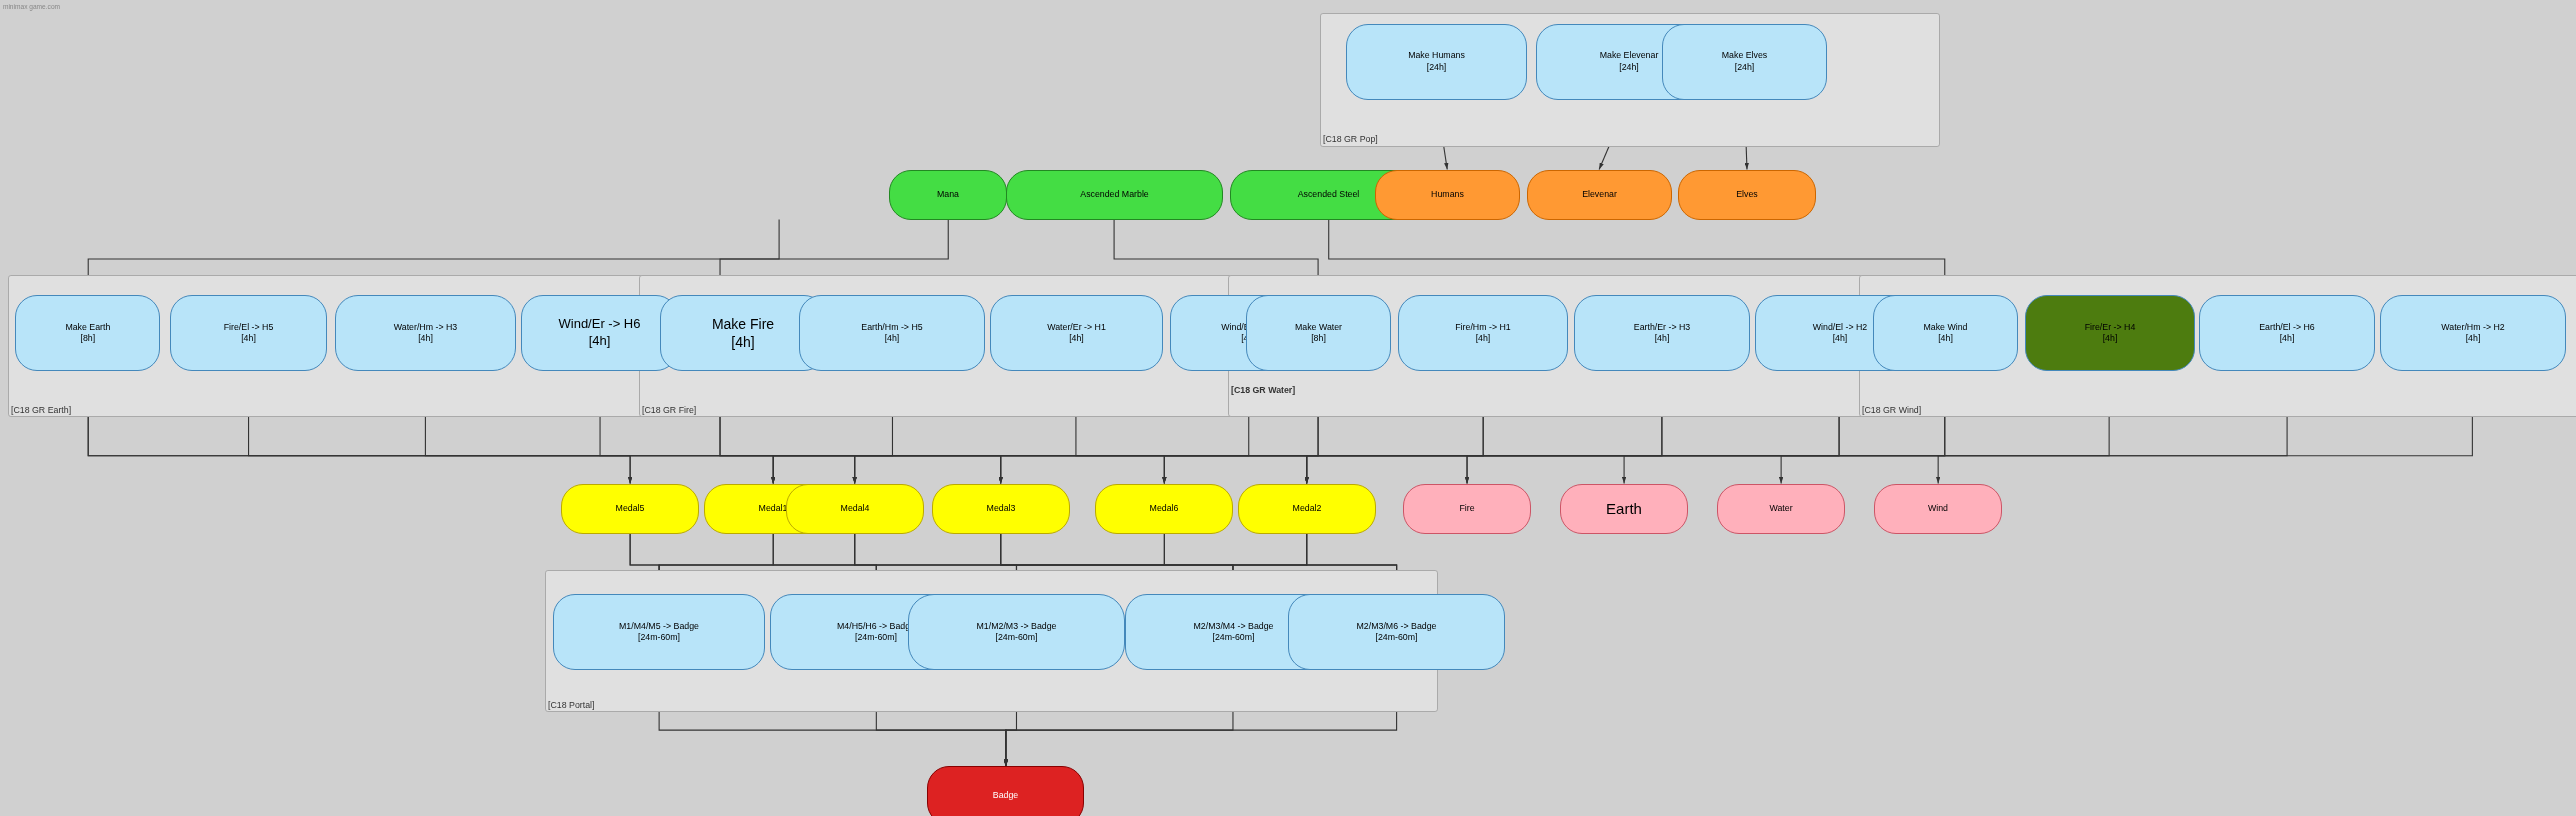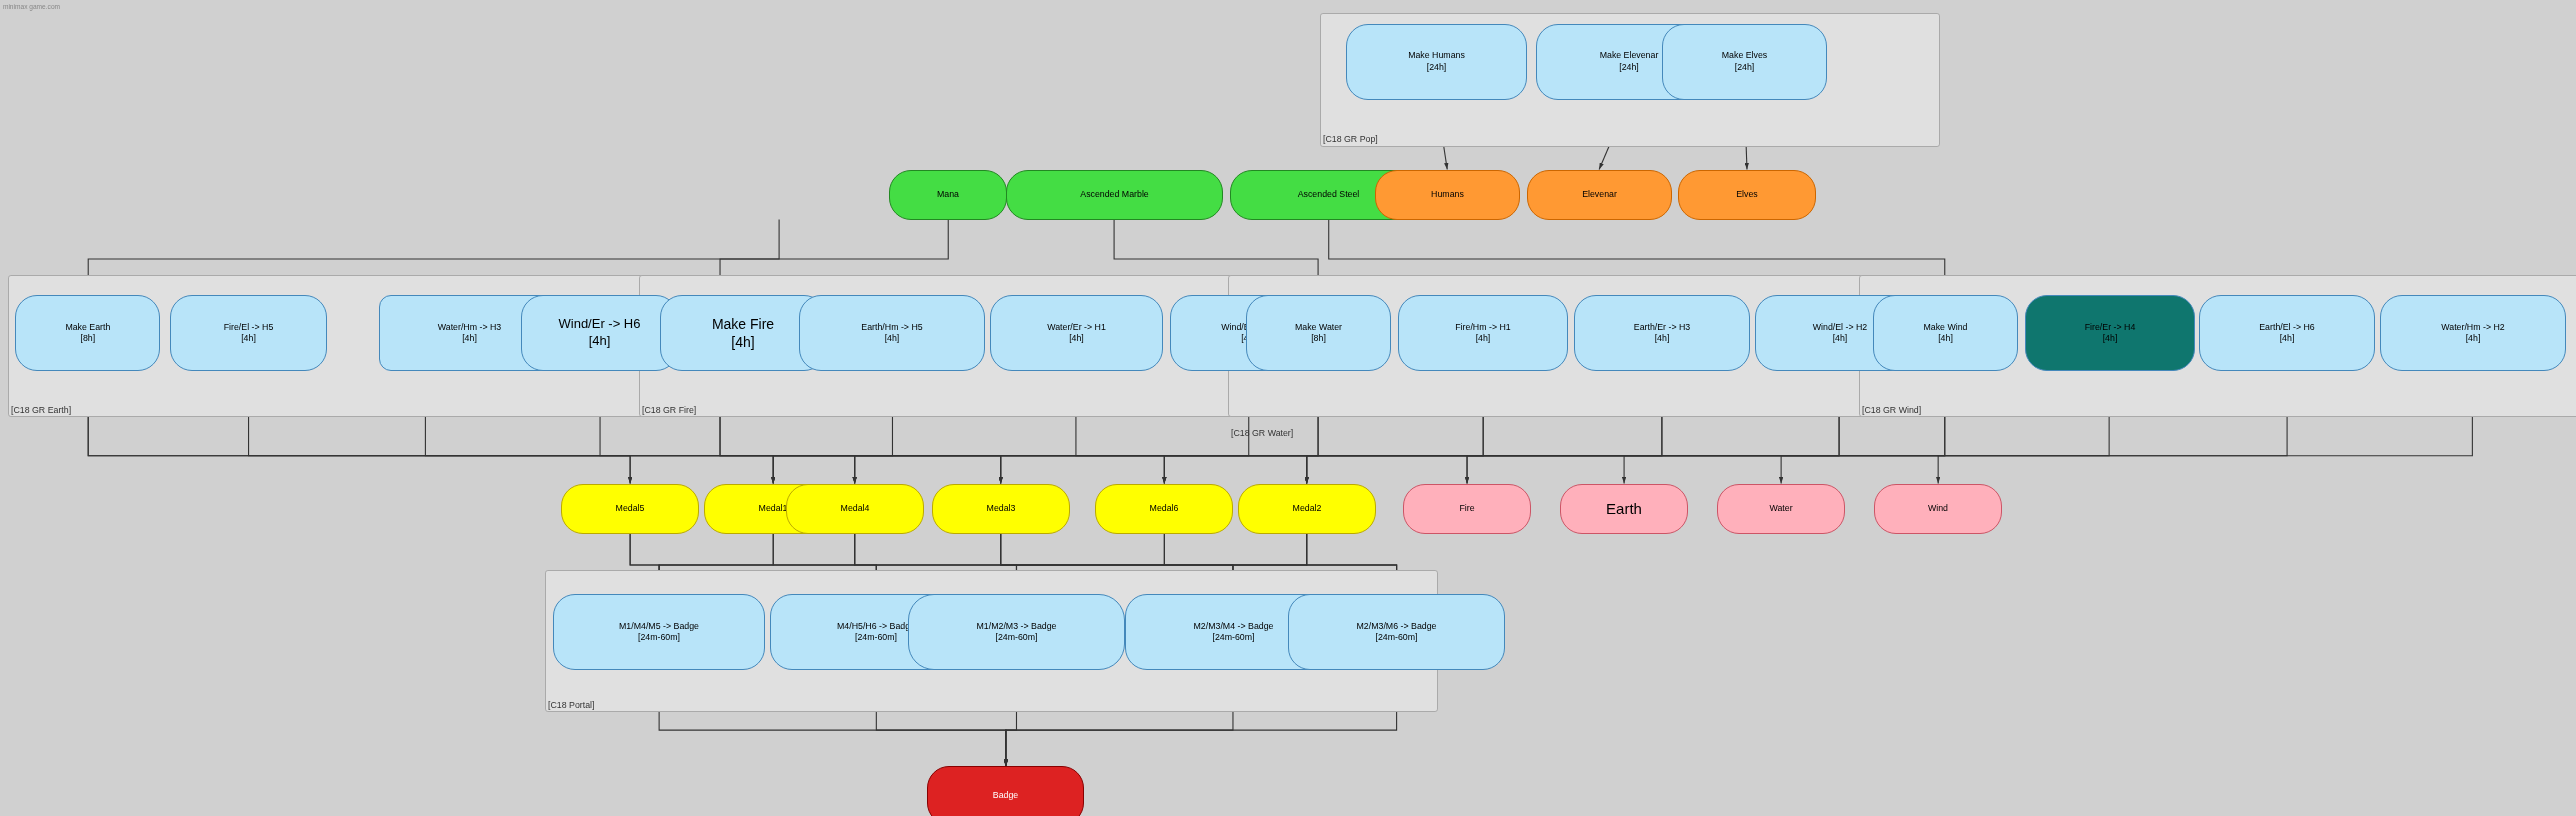--- a/index.html
+++ b/index.html
@@ -93,42 +93,42 @@
 <div id="app" style="position:relative; width:2576px; height:816px;">
 
   <div style="position:absolute;top:2.9px;left:2.9px;font-size:6.6px;color:#888;z-index:10;">minimax game.com</div>
 <div style="position: absolute; left: 1320px; top: 12.5px; width: 620px; height: 134px; border: 1.1px solid rgb(170, 170, 170); background: rgb(224, 224, 224); border-radius: 2.9px; z-index: 1;"></div>
     <div style="position: absolute; left: 1323px; top: 134px; font-size: 8.8px; color: rgb(51, 51, 51); z-index: 3;">[C18 GR Pop]</div>
     <div style="position: absolute; left: 8px; top: 275px; width: 683px; height: 142px; border: 1.1px solid rgb(170, 170, 170); background: rgb(224, 224, 224); border-radius: 2.9px; z-index: 1;"></div>
     <div style="position: absolute; left: 11px; top: 405px; font-size: 8.8px; color: rgb(51, 51, 51); z-index: 3;">[C18 GR Earth]</div>
     <div style="position: absolute; left: 639px; top: 275px; width: 707px; height: 142px; border: 1.1px solid rgb(170, 170, 170); background: rgb(224, 224, 224); border-radius: 2.9px; z-index: 1;"></div>
     <div style="position: absolute; left: 642px; top: 405px; font-size: 8.8px; color: rgb(51, 51, 51); z-index: 3;">[C18 GR Fire]</div>
     <div style="position: absolute; left: 1228px; top: 275px; width: 715px; height: 142px; border: 1.1px solid rgb(170, 170, 170); background: rgb(224, 224, 224); border-radius: 2.9px; z-index: 1;"></div>
-    <div style="position: absolute; left: 1231px; top: 428px; font-size: 8.8px; color: rgb(51, 51, 51); z-index: 3;">[C18 GR Water]</div>
+    <div style="position: absolute; left: 1231px; top: 385px; font-size: 8.8px; color: rgb(51, 51, 51); z-index: 3; font-weight: bold;">[C18 GR Water]</div>
     <div style="position: absolute; left: 1859px; top: 275px; width: 722px; height: 142px; border: 1.1px solid rgb(170, 170, 170); background: rgb(224, 224, 224); border-radius: 2.9px; z-index: 1;"></div>
     <div style="position: absolute; left: 1862px; top: 405px; font-size: 8.8px; color: rgb(51, 51, 51); z-index: 3;">[C18 GR Wind]</div>
     <div style="position: absolute; left: 545px; top: 570px; width: 893px; height: 142px; border: 1.1px solid rgb(170, 170, 170); background: rgb(224, 224, 224); border-radius: 2.9px; z-index: 1;"></div>
     <div style="position: absolute; left: 548px; top: 700px; font-size: 8.8px; color: rgb(51, 51, 51); z-index: 3;">[C18 Portal]</div>
     <div style="position: absolute; left: 1346px; top: 23.5px; width: 181px; height: 76px; background: rgb(184, 228, 249); border: 1.1px solid rgb(68, 136, 187); border-radius: 22px; text-align: center; display: flex; align-items: center; justify-content: center; font-size: 8.8px; line-height: 1.3; color: rgb(0, 0, 0); z-index: 5; white-space: pre-line; padding: 1.5px 2.9px;">Make Humans
 [24h]</div>
     <div style="position: absolute; left: 1536px; top: 23.5px; width: 186px; height: 76px; background: rgb(184, 228, 249); border: 1.1px solid rgb(68, 136, 187); border-radius: 22px; text-align: center; display: flex; align-items: center; justify-content: center; font-size: 8.8px; line-height: 1.3; color: rgb(0, 0, 0); z-index: 5; white-space: pre-line; padding: 1.5px 2.9px;">Make Elevenar
 [24h]</div>
     <div style="position: absolute; left: 1662px; top: 23.5px; width: 165px; height: 76px; background: rgb(184, 228, 249); border: 1.1px solid rgb(68, 136, 187); border-radius: 22px; text-align: center; display: flex; align-items: center; justify-content: center; font-size: 8.8px; line-height: 1.3; color: rgb(0, 0, 0); z-index: 5; white-space: pre-line; padding: 1.5px 2.9px;">Make Elves
 [24h]</div>
     <div style="position: absolute; left: 889px; top: 170px; width: 118px; height: 50px; background: rgb(68, 221, 68); border: 1.1px solid rgb(34, 136, 34); border-radius: 22px; text-align: center; display: flex; align-items: center; justify-content: center; font-size: 8.8px; line-height: 1.3; color: rgb(0, 0, 0); z-index: 5; white-space: pre-line; padding: 1.5px 2.9px;">Mana</div>
     <div style="position: absolute; left: 1006px; top: 170px; width: 217px; height: 50px; background: rgb(68, 221, 68); border: 1.1px solid rgb(34, 136, 34); border-radius: 22px; text-align: center; display: flex; align-items: center; justify-content: center; font-size: 8.8px; line-height: 1.3; color: rgb(0, 0, 0); z-index: 5; white-space: pre-line; padding: 1.5px 2.9px;">Ascended Marble</div>
     <div style="position: absolute; left: 1230px; top: 170px; width: 197px; height: 50px; background: rgb(68, 221, 68); border: 1.1px solid rgb(34, 136, 34); border-radius: 22px; text-align: center; display: flex; align-items: center; justify-content: center; font-size: 8.8px; line-height: 1.3; color: rgb(0, 0, 0); z-index: 5; white-space: pre-line; padding: 1.5px 2.9px;">Ascended Steel</div>
     <div style="position: absolute; left: 1375px; top: 170px; width: 145px; height: 50px; background: rgb(255, 153, 51); border: 1.1px solid rgb(204, 102, 0); border-radius: 22px; text-align: center; display: flex; align-items: center; justify-content: center; font-size: 8.8px; line-height: 1.3; color: rgb(0, 0, 0); z-index: 5; white-space: pre-line; padding: 1.5px 2.9px;">Humans</div>
     <div style="position: absolute; left: 1527px; top: 170px; width: 145px; height: 50px; background: rgb(255, 153, 51); border: 1.1px solid rgb(204, 102, 0); border-radius: 22px; text-align: center; display: flex; align-items: center; justify-content: center; font-size: 8.8px; line-height: 1.3; color: rgb(0, 0, 0); z-index: 5; white-space: pre-line; padding: 1.5px 2.9px;">Elevenar</div>
     <div style="position: absolute; left: 1678px; top: 170px; width: 138px; height: 50px; background: rgb(255, 153, 51); border: 1.1px solid rgb(204, 102, 0); border-radius: 22px; text-align: center; display: flex; align-items: center; justify-content: center; font-size: 8.8px; line-height: 1.3; color: rgb(0, 0, 0); z-index: 5; white-space: pre-line; padding: 1.5px 2.9px;">Elves</div>
     <div style="position: absolute; left: 15.4px; top: 295px; width: 145px; height: 76px; background: rgb(184, 228, 249); border: 1.1px solid rgb(68, 136, 187); border-radius: 22px; text-align: center; display: flex; align-items: center; justify-content: center; font-size: 8.8px; line-height: 1.3; color: rgb(0, 0, 0); z-index: 5; white-space: pre-line; padding: 1.5px 2.9px;">Make Earth
 [8h]</div>
     <div style="position: absolute; left: 170px; top: 295px; width: 157px; height: 76px; background: rgb(184, 228, 249); border: 1.1px solid rgb(68, 136, 187); border-radius: 22px; text-align: center; display: flex; align-items: center; justify-content: center; font-size: 8.8px; line-height: 1.3; color: rgb(0, 0, 0); z-index: 5; white-space: pre-line; padding: 1.5px 2.9px;">Fire/El -&gt; H5
 [4h]</div>
-    <div style="position: absolute; left: 335px; top: 295px; width: 181px; height: 76px; background: rgb(184, 228, 249); border: 1.1px solid rgb(68, 136, 187); border-radius: 12px; text-align: center; display: flex; align-items: center; justify-content: center; font-size: 8.8px; line-height: 1.3; color: rgb(0, 0, 0); z-index: 5; white-space: pre-line; padding: 1.5px 2.9px; margin-left: 44px;">Water/Hm -&gt; H3
+    <div style="position: absolute; left: 335px; top: 295px; width: 181px; height: 76px; background: rgb(184, 228, 249); border: 1.1px solid rgb(68, 136, 187); border-radius: 23px; text-align: center; display: flex; align-items: center; justify-content: center; font-size: 8.8px; line-height: 1.3; color: rgb(0, 0, 0); z-index: 5; white-space: pre-line; padding: 1.5px 2.9px;">Water/Hm -&gt; H3
 [4h]</div>
     <div style="position: absolute; left: 521px; top: 295px; width: 157px; height: 76px; background: rgb(184, 228, 249); border: 1.1px solid rgb(68, 136, 187); border-radius: 22px; text-align: center; display: flex; align-items: center; justify-content: center; font-size: 13px; line-height: 1.3; color: rgb(0, 0, 0); z-index: 5; white-space: pre-line; padding: 1.5px 2.9px;">Wind/Er -&gt; H6
 [4h]</div>
     <div style="position: absolute; left: 649px; top: 295px; width: 166px; height: 76px; background: rgb(184, 228, 249); border: 1.1px solid rgb(68, 136, 187); border-radius: 22px; text-align: center; display: flex; align-items: center; justify-content: center; font-size: 14px; line-height: 1.3; color: rgb(0, 0, 0); z-index: 5; white-space: pre-line; padding: 1.5px 2.9px; margin-left: 11px;">Make Fire
 [4h]</div>
     <div style="position: absolute; left: 799px; top: 295px; width: 186px; height: 76px; background: rgb(184, 228, 249); border: 1.1px solid rgb(68, 136, 187); border-radius: 22px; text-align: center; display: flex; align-items: center; justify-content: center; font-size: 8.8px; line-height: 1.3; color: rgb(0, 0, 0); z-index: 5; white-space: pre-line; padding: 1.5px 2.9px;">Earth/Hm -&gt; H5
 [4h]</div>
     <div style="position: absolute; left: 990px; top: 295px; width: 173px; height: 76px; background: rgb(184, 228, 249); border: 1.1px solid rgb(68, 136, 187); border-radius: 22px; text-align: center; display: flex; align-items: center; justify-content: center; font-size: 8.8px; line-height: 1.3; color: rgb(0, 0, 0); z-index: 5; white-space: pre-line; padding: 1.5px 2.9px;">Water/Er -&gt; H1
 [4h]</div>
     <div style="position: absolute; left: 1170px; top: 295px; width: 157px; height: 76px; background: rgb(184, 228, 249); border: 1.1px solid rgb(68, 136, 187); border-radius: 22px; text-align: center; display: flex; align-items: center; justify-content: center; font-size: 8.8px; line-height: 1.3; color: rgb(0, 0, 0); z-index: 5; white-space: pre-line; padding: 1.5px 2.9px;">Wind/El -&gt; H4
@@ -136,21 +136,21 @@
     <div style="position: absolute; left: 1246px; top: 295px; width: 145px; height: 76px; background: rgb(184, 228, 249); border: 1.1px solid rgb(68, 136, 187); border-radius: 22px; text-align: center; display: flex; align-items: center; justify-content: center; font-size: 8.8px; line-height: 1.3; color: rgb(0, 0, 0); z-index: 5; white-space: pre-line; padding: 1.5px 2.9px;">Make Water
 [8h]</div>
     <div style="position: absolute; left: 1398px; top: 295px; width: 170px; height: 76px; background: rgb(184, 228, 249); border: 1.1px solid rgb(68, 136, 187); border-radius: 22px; text-align: center; display: flex; align-items: center; justify-content: center; font-size: 8.8px; line-height: 1.3; color: rgb(0, 0, 0); z-index: 5; white-space: pre-line; padding: 1.5px 2.9px;">Fire/Hm -&gt; H1
 [4h]</div>
     <div style="position: absolute; left: 1574px; top: 295px; width: 176px; height: 76px; background: rgb(184, 228, 249); border: 1.1px solid rgb(68, 136, 187); border-radius: 22px; text-align: center; display: flex; align-items: center; justify-content: center; font-size: 8.8px; line-height: 1.3; color: rgb(0, 0, 0); z-index: 5; white-space: pre-line; padding: 1.5px 2.9px;">Earth/Er -&gt; H3
 [4h]</div>
     <div style="position: absolute; left: 1755px; top: 295px; width: 170px; height: 76px; background: rgb(184, 228, 249); border: 1.1px solid rgb(68, 136, 187); border-radius: 22px; text-align: center; display: flex; align-items: center; justify-content: center; font-size: 8.8px; line-height: 1.3; color: rgb(0, 0, 0); z-index: 5; white-space: pre-line; padding: 1.5px 2.9px;">Wind/El -&gt; H2
 [4h]</div>
     <div style="position: absolute; left: 1873px; top: 295px; width: 145px; height: 76px; background: rgb(184, 228, 249); border: 1.1px solid rgb(68, 136, 187); border-radius: 22px; text-align: center; display: flex; align-items: center; justify-content: center; font-size: 8.8px; line-height: 1.3; color: rgb(0, 0, 0); z-index: 5; white-space: pre-line; padding: 1.5px 2.9px;">Make Wind
 [4h]</div>
-    <div style="position: absolute; left: 2025px; top: 295px; width: 170px; height: 76px; background: #0f766e; border: 1.1px solid rgb(68, 136, 187); border-radius: 22px; text-align: center; display: flex; align-items: center; justify-content: center; font-size: 8.8px; line-height: 1.3; color: rgb(0, 0, 0); z-index: 5; white-space: pre-line; padding: 1.5px 2.9px;">Fire/Er -&gt; H4
+    <div style="position: absolute; left: 2025px; top: 295px; width: 170px; height: 76px; background: #4d7c0f; border: 1.1px solid rgb(68, 136, 187); border-radius: 22px; text-align: center; display: flex; align-items: center; justify-content: center; font-size: 8.8px; line-height: 1.3; color: rgb(0, 0, 0); z-index: 5; white-space: pre-line; padding: 1.5px 2.9px;">Fire/Er -&gt; H4
 [4h]</div>
     <div style="position: absolute; left: 2199px; top: 295px; width: 176px; height: 76px; background: rgb(184, 228, 249); border: 1.1px solid rgb(68, 136, 187); border-radius: 22px; text-align: center; display: flex; align-items: center; justify-content: center; font-size: 8.8px; line-height: 1.3; color: rgb(0, 0, 0); z-index: 5; white-space: pre-line; padding: 1.5px 2.9px;">Earth/El -&gt; H6
 [4h]</div>
     <div style="position: absolute; left: 2380px; top: 295px; width: 186px; height: 76px; background: rgb(184, 228, 249); border: 1.1px solid rgb(68, 136, 187); border-radius: 22px; text-align: center; display: flex; align-items: center; justify-content: center; font-size: 8.8px; line-height: 1.3; color: rgb(0, 0, 0); z-index: 5; white-space: pre-line; padding: 1.5px 2.9px;">Water/Hm -&gt; H2
 [4h]</div>
     <div style="position: absolute; left: 561px; top: 484px; width: 138px; height: 50px; background: rgb(255, 255, 0); border: 1.1px solid rgb(187, 170, 0); border-radius: 22px; text-align: center; display: flex; align-items: center; justify-content: center; font-size: 8.8px; line-height: 1.3; color: rgb(0, 0, 0); z-index: 5; white-space: pre-line; padding: 1.5px 2.9px;">Medal5</div>
     <div style="position: absolute; left: 704px; top: 484px; width: 138px; height: 50px; background: rgb(255, 255, 0); border: 1.1px solid rgb(187, 170, 0); border-radius: 22px; text-align: center; display: flex; align-items: center; justify-content: center; font-size: 8.8px; line-height: 1.3; color: rgb(0, 0, 0); z-index: 5; white-space: pre-line; padding: 1.5px 2.9px;">Medal1</div>
     <div style="position: absolute; left: 786px; top: 484px; width: 138px; height: 50px; background: rgb(255, 255, 0); border: 1.1px solid rgb(187, 170, 0); border-radius: 22px; text-align: center; display: flex; align-items: center; justify-content: center; font-size: 8.8px; line-height: 1.3; color: rgb(0, 0, 0); z-index: 5; white-space: pre-line; padding: 1.5px 2.9px;">Medal4</div>
     <div style="position: absolute; left: 932px; top: 484px; width: 138px; height: 50px; background: rgb(255, 255, 0); border: 1.1px solid rgb(187, 170, 0); border-radius: 22px; text-align: center; display: flex; align-items: center; justify-content: center; font-size: 8.8px; line-height: 1.3; color: rgb(0, 0, 0); z-index: 5; white-space: pre-line; padding: 1.5px 2.9px;">Medal3</div>
     <div style="position: absolute; left: 1095px; top: 484px; width: 138px; height: 50px; background: rgb(255, 255, 0); border: 1.1px solid rgb(187, 170, 0); border-radius: 22px; text-align: center; display: flex; align-items: center; justify-content: center; font-size: 8.8px; line-height: 1.3; color: rgb(0, 0, 0); z-index: 5; white-space: pre-line; padding: 1.5px 2.9px;">Medal6</div>

